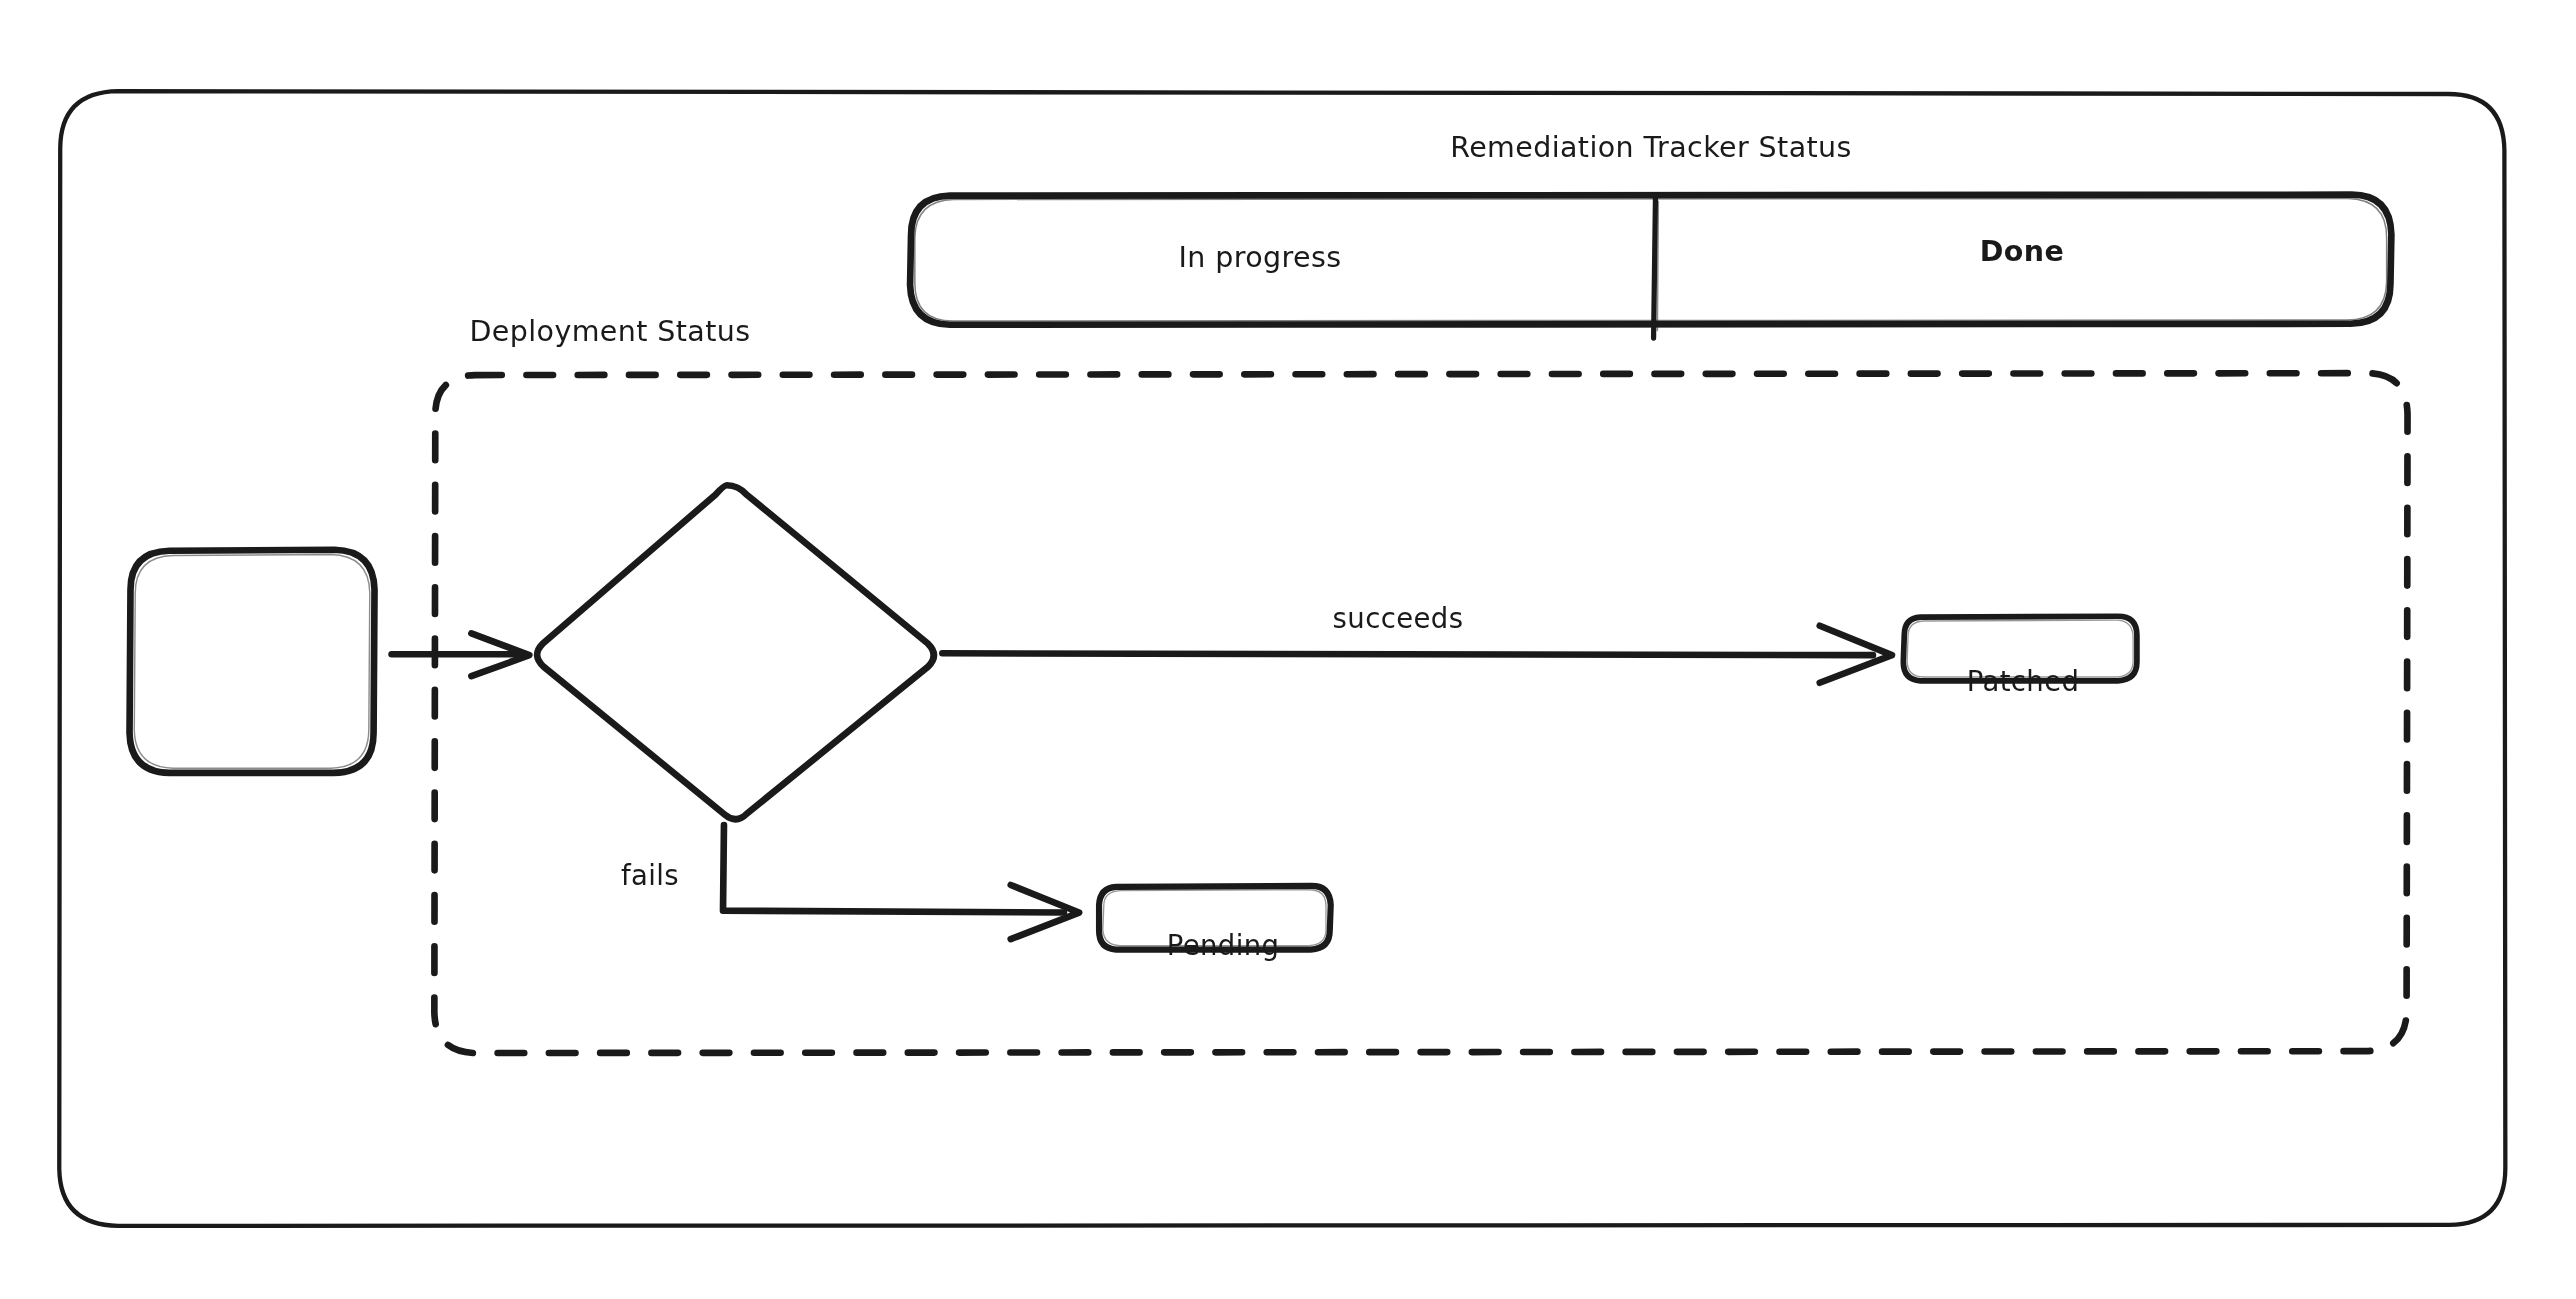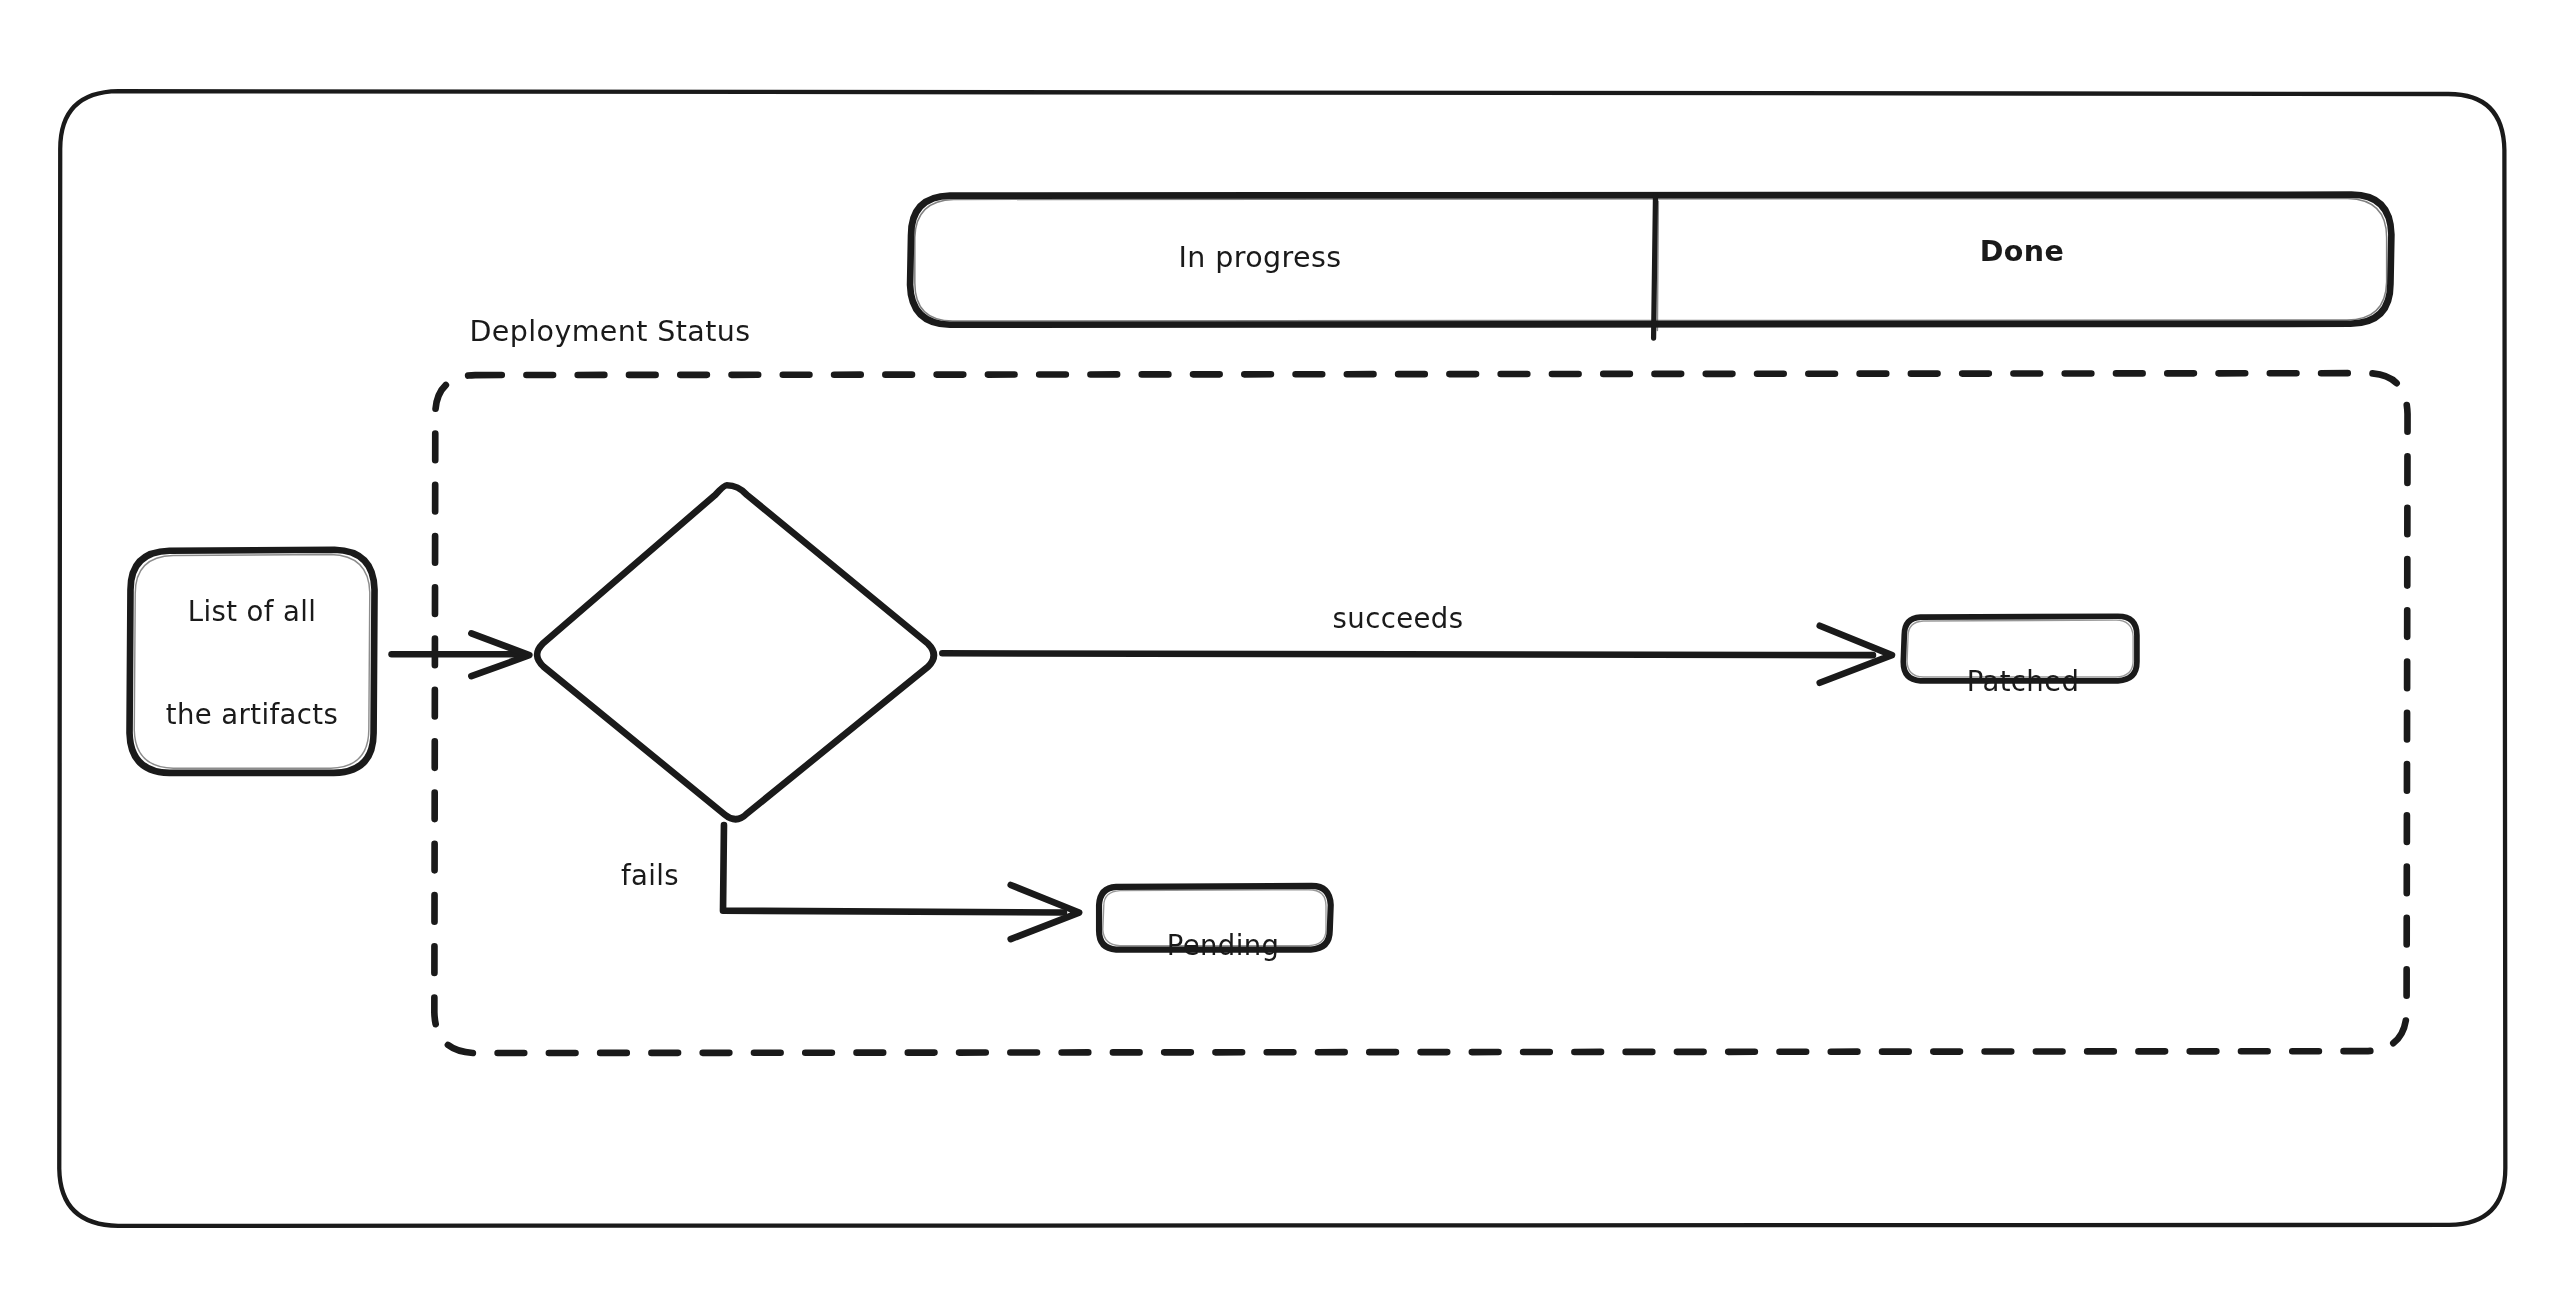--- a/index.html
+++ b/index.html
@@ -187,31 +187,28 @@
                L 1175 1000
                Q 1157 999 1157 980
                L 1157 953
                Q 1158 935 1175 934 Z" fill="#ffffff" stroke="#1a1a1a" stroke-width="6.5" stroke-linecap="round" stroke-linejoin="round"></path>
       <path d="M 1179 938 L 1378 937 Q 1396 937 1396 954 L 1396 979
                Q 1396 995 1378 996 L 1179 996 Q 1162 995 1161 979
                L 1162 954 Q 1162 939 1179 938 Z" fill="none" stroke="#1a1a1a" stroke-width="1.4" opacity="0.45" stroke-linecap="round" stroke-linejoin="round"></path>
     </g>
   </svg>
 
+  <div class="lbl lbl-title center-abs" style="left:1651px; top:148px;">Remediation Tracker Status</div>
 
   <div class="lbl lbl-lane center-abs" style="left:1234px; top:258px;">In progress</div>
 
   <div class="lbl lbl-lane center-abs" style="left:1996px; top:252px;font-weight:bold;">Done</div>
 
   <div class="lbl lbl-group center-abs" style="left:610px; top:332px;">Deployment Status</div>
 
-  <div class="lbl lbl-node center-abs" style="left:252px; top:662px; width:228px;">
-    <div>List of all</div>
-    <div>the artifacts</div>
-  </div>
 
 
   <div class="lbl lbl-node center-abs" style="left:2023px; top:653px;margin-top:28px;">Patched</div>
 
   <div class="lbl lbl-node center-abs" style="left:1223px; top:924px;margin-top:21px;">Pending</div>
 
   <div class="lbl lbl-edge center-abs" style="left:1398px; top:618px;">succeeds</div>
 
   <div class="lbl lbl-edge center-abs" style="left:650px; top:875px;">fails</div>
 

